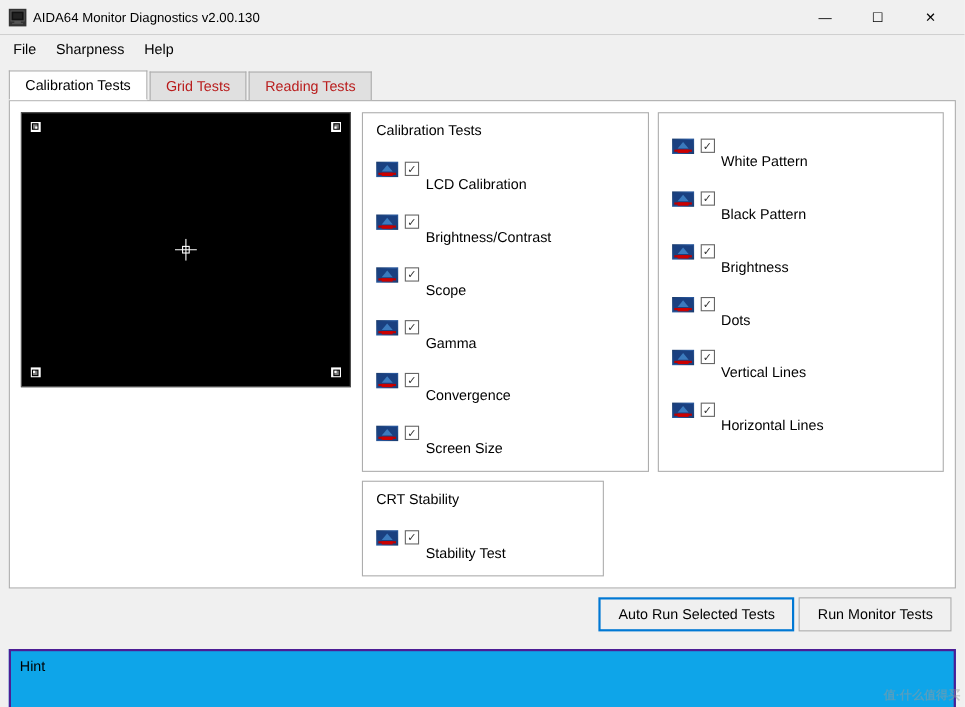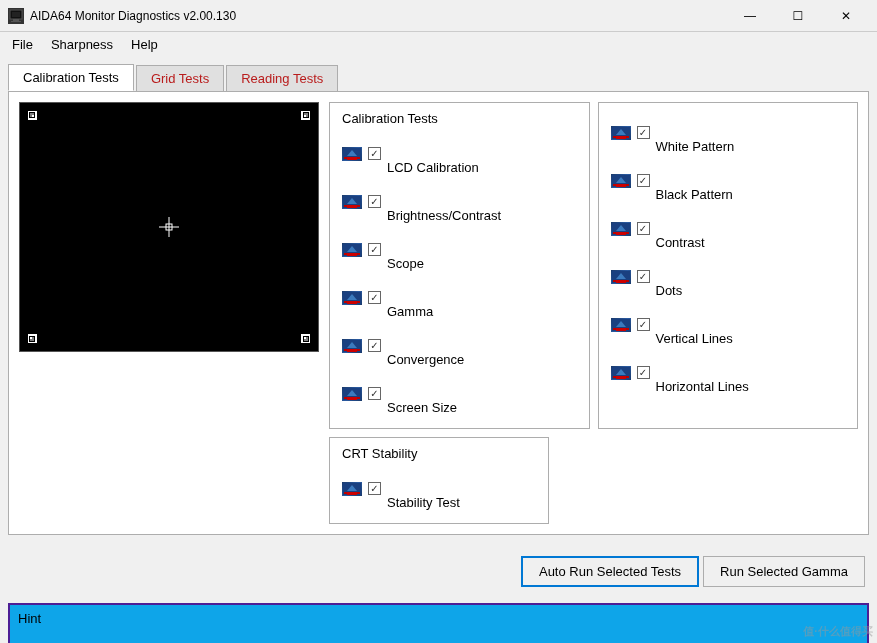--- a/index.html
+++ b/index.html
@@ -209,21 +209,20 @@
       color: #000;
       margin-top: 28px;
     }
 
     
     .bottom-area {
       padding: 8px 8px;
       display: flex;
       flex-direction: column;
       gap: 0;
-      margin-top: 13px;
     }
     .button-row {
       display: flex;
       justify-content: flex-end;
       gap: 4px;
       margin-bottom: 8px;
     }
     .action-btn {
       padding: 6px 16px;
       border: 1px solid #adadad;
@@ -440,21 +439,21 @@
 
           <div class="test-item">
             <div class="test-icon">
               <svg width="18" height="12" viewBox="0 0 18 12">
                 <rect x="0" y="0" width="18" height="12" fill="#1a4080"></rect>
                 <rect x="1" y="9" width="16" height="2" fill="#b00"></rect>
                 <polygon points="9,2 14,8 4,8" fill="#4488cc" opacity="0.8"></polygon>
               </svg>
             </div>
             <div class="test-checkbox">✓</div>
-            <span class="test-label">Contrast</span>
+            <span class="test-label">Brightness</span>
           </div>
 
           <div class="test-item">
             <div class="test-icon">
               <svg width="18" height="12" viewBox="0 0 18 12">
                 <rect x="0" y="0" width="18" height="12" fill="#1a4080"></rect>
                 <rect x="1" y="9" width="16" height="2" fill="#b00"></rect>
                 <polygon points="9,2 14,8 4,8" fill="#4488cc" opacity="0.8"></polygon>
               </svg>
             </div>
@@ -503,21 +502,21 @@
             <span class="test-label">Stability Test</span>
           </div>
         </div>
       </div>
     </div>
   </div>
 
   <div class="bottom-area">
     <div class="button-row">
       <button class="action-btn primary">Auto Run Selected Tests</button>
-      <button class="action-btn">Run Selected Gamma</button>
+      <button class="action-btn">Run Monitor Tests</button>
     </div>
   </div>
 
   <div class="hint-area">
     <span class="hint-label">Hint</span>
   </div>
 </div>
 
 <div class="watermark">值·什么值得买</div>
 

